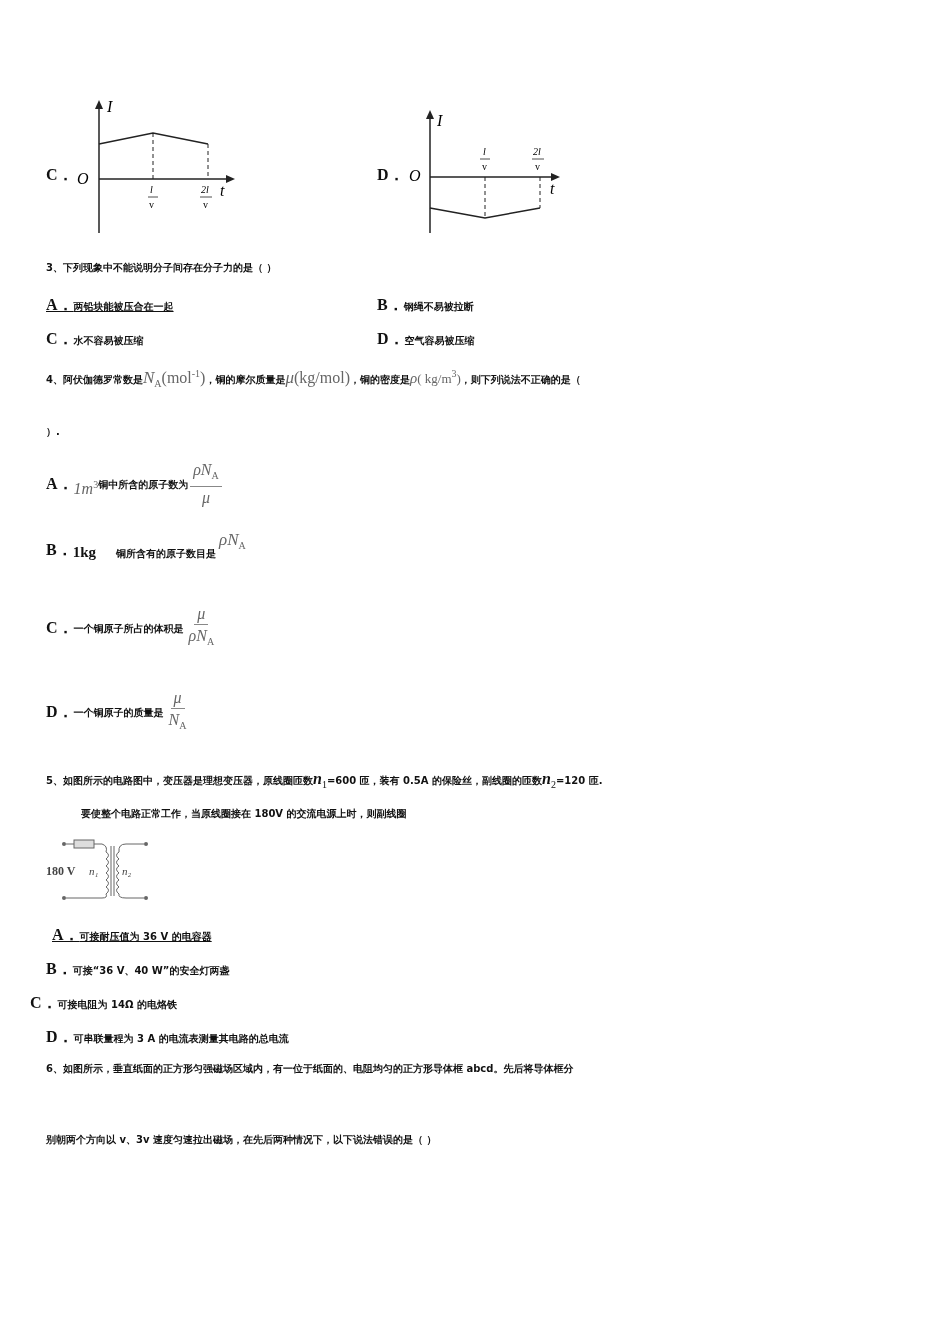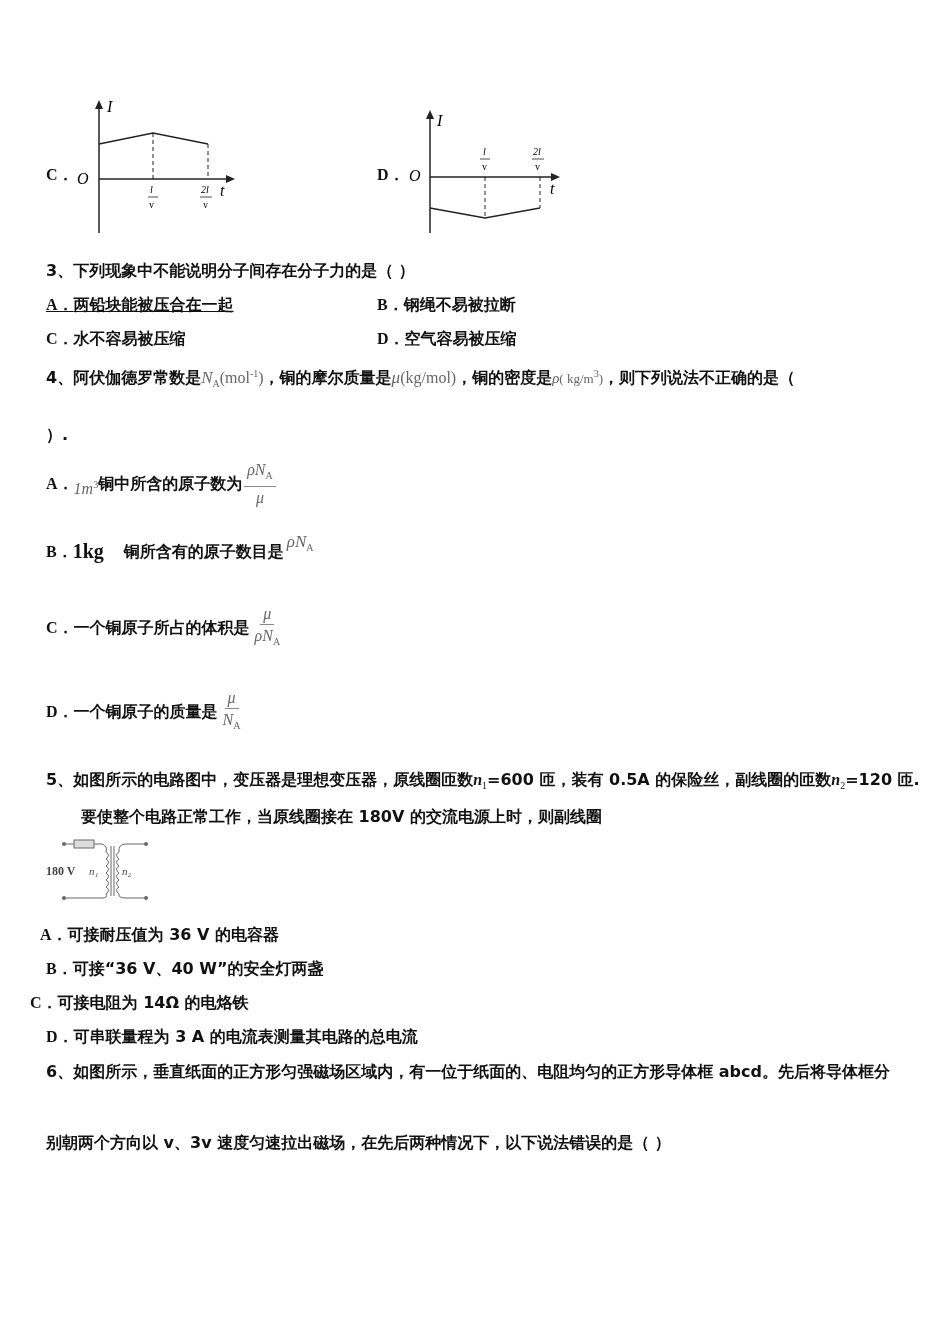--- a/index.html
+++ b/index.html
@@ -1,20 +1,20 @@
 <!DOCTYPE html>
 <html><head>
 <meta charset="utf-8">
 <style>
   html, body { margin: 0; padding: 0; background: #ffffff; }
   body { width: 950px; height: 1344px; position: relative; overflow: hidden;
          font-family: "DejaVu Sans", "Liberation Sans", sans-serif; color: #111; font-size: 15px; }
   .abs { position: absolute; white-space: nowrap; }
   .lbl { font-family: "Liberation Serif", serif; font-weight: bold; font-size: 16px; }
-  .txt { font-size: 16px; font-weight: bold; }
+  .txt { font-size: 10px; font-weight: bold; }
   .serif { font-family: "Liberation Serif", serif; }
   .math { font-family: "Liberation Serif", serif; font-style: italic; color: #666; font-weight: normal; }
   .mathup { font-family: "Liberation Serif", serif; color: #666; font-weight: normal; }
   .frac { display: inline-flex; flex-direction: column; align-items: center; vertical-align: middle;
           font-family: "Liberation Serif", serif; color: #666; font-size: 16px; }
   .frac .num { padding: 0 3px; border-bottom: 1px solid #888; line-height: 20px; font-style: italic; }
   .frac .den { padding: 0 3px; line-height: 22px; font-style: italic; }
   sub, sup { font-size: 10px; }
   svg text { font-family: "Liberation Serif", serif; }
 </style>
@@ -88,21 +88,21 @@
   <span class="mathup" style="font-size:16px; margin-top:8px;"><span class="math">1m</span><sup>3</sup></span>
   <span class="txt">铜中所含的原子数为</span>
   <span class="frac" style="margin-left:2px;">
     <span class="num"><span>ρN</span><sub style="font-style:normal">A</sub></span>
     <span class="den">μ</span>
   </span>
 </div>
 
 <div class="abs" style="left:46px; top:540px; display:flex; align-items:flex-end;">
   <span class="lbl">B．</span>
-  <span class="lbl" style="font-size:20px;font-family:Liberation Serif, serif;">1kg</span>
+  <span class="lbl" style="font-size:15px;font-family:Liberation Serif, serif;">1kg</span>
   <span class="txt" style="margin-left:20px;">铜所含有的原子数目是</span>
   <span class="math" style="font-size:17px; position:relative; top:-10px; margin-left:3px;"><span>ρN</span><sub style="font-style:normal">A</sub></span>
 </div>
 
 <div class="abs" style="left:46px; top:604px; display:flex; align-items:center;">
   <span class="lbl">C．</span>
   <span class="txt">一个铜原子所占的体积是</span>
   <span class="frac" style="margin-left:2px;">
     <span class="num">μ</span>
     <span class="den"><span>ρN</span><sub style="font-style:normal">A</sub></span>
@@ -137,21 +137,21 @@
   <path d="M75 14 q-5 3 0 7 q-5 3 0 7 q-5 3 0 7 q-5 3 0 7 q-5 3 0 7 q-5 3 0 7" fill="none" stroke="#666"></path>
   <path d="M75 14 Q74 6 82 6 L100 6" fill="none" stroke="#666"></path>
   <circle cx="102" cy="6" r="2" fill="#666"></circle>
   <path d="M75 56 Q74 60 82 60 L100 60" fill="none" stroke="#666"></path>
   <circle cx="102" cy="60" r="2" fill="#666"></circle>
   <text x="2" y="37" font-size="12" font-weight="bold" fill="#444">180 V</text>
   <text x="45" y="37" font-size="11" font-style="italic" fill="#444">n₁</text>
   <text x="78" y="37" font-size="11" font-style="italic" fill="#444">n₂</text>
 </svg>
 
-<div class="abs" style="left:40px; top:925px;">
+<div class="abs" style="left:52px; top:925px;text-decoration:underline;">
   <span class="lbl">A．</span><span class="txt">可接耐压值为 36 V 的电容器</span>
 </div>
 <div class="abs" style="left:46px; top:959px;">
   <span class="lbl">B．</span><span class="txt">可接“36 V、40 W”的安全灯两盏</span>
 </div>
 <div class="abs" style="left:30px; top:993px;">
   <span class="lbl">C．</span><span class="txt">可接电阻为 14Ω 的电烙铁</span>
 </div>
 <div class="abs" style="left:46px; top:1027px;">
   <span class="lbl">D．</span><span class="txt">可串联量程为 3 A 的电流表测量其电路的总电流</span>

